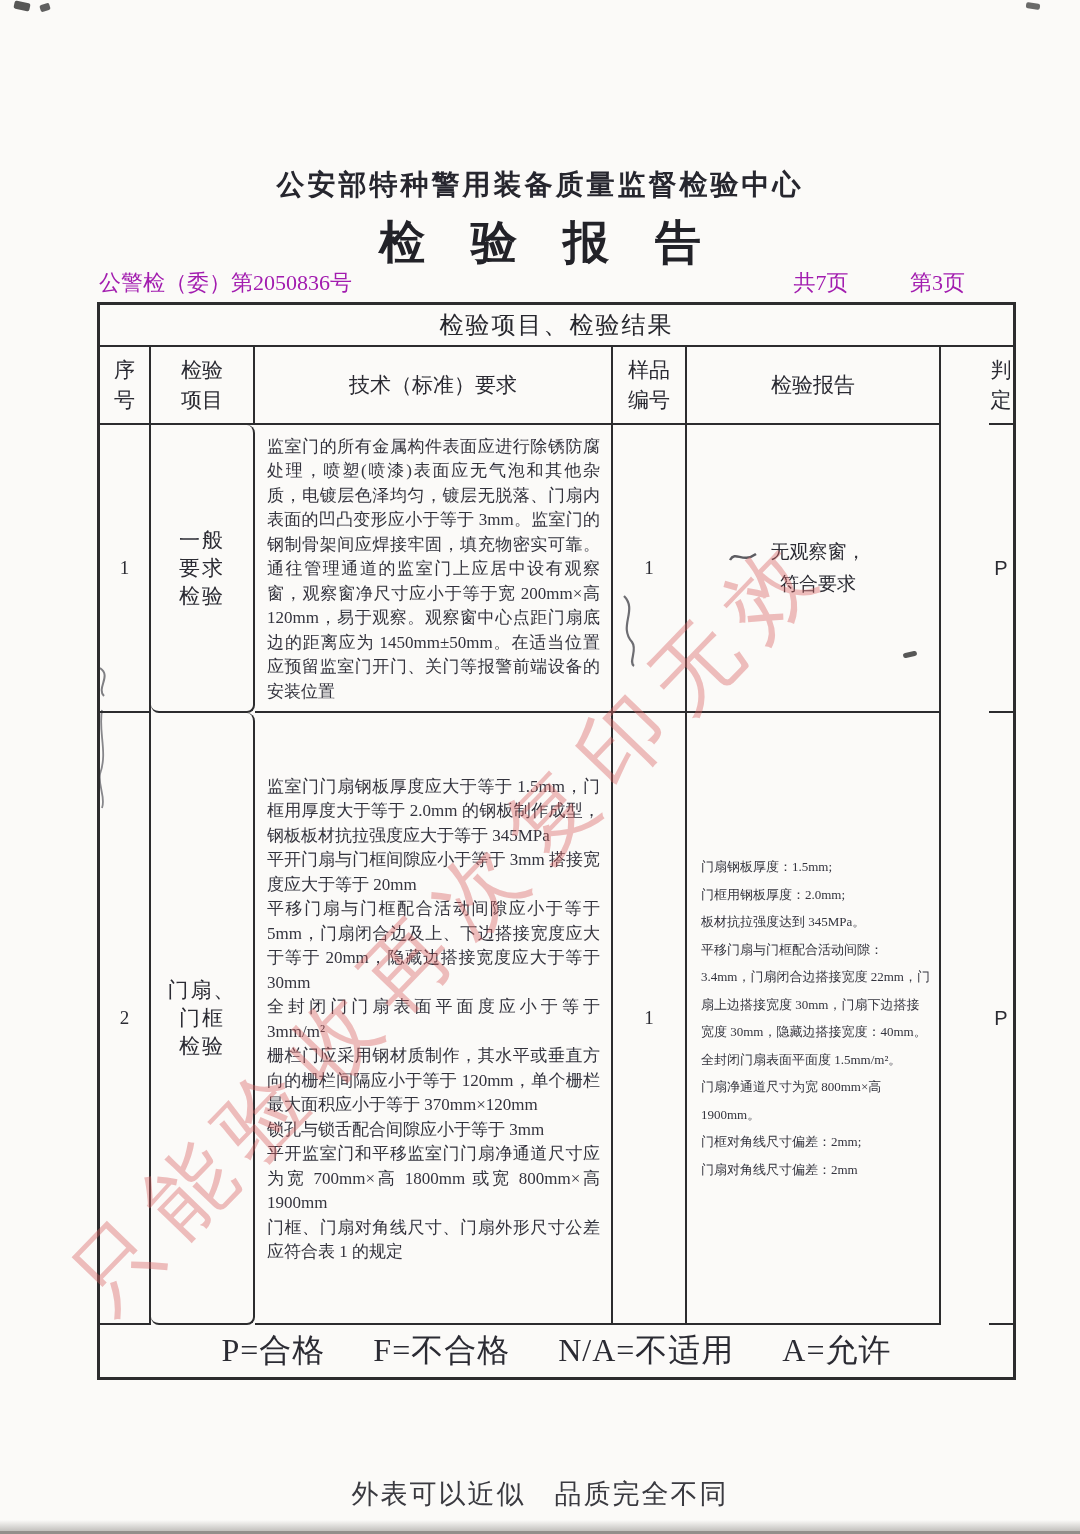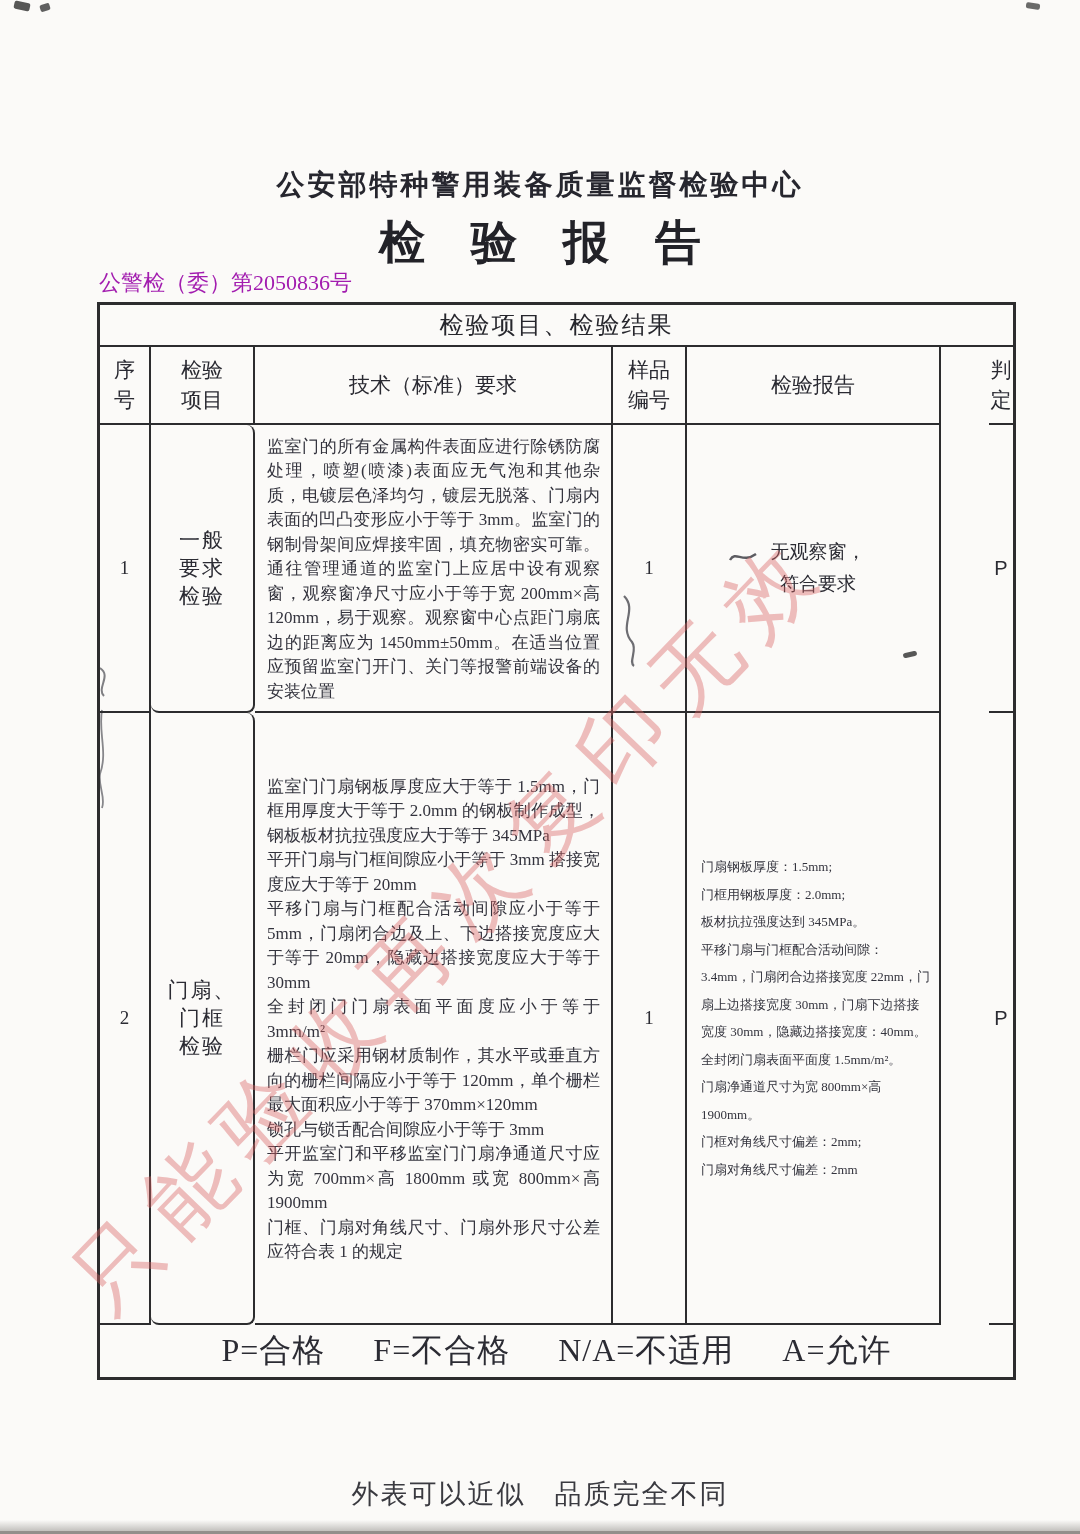--- a/index.html
+++ b/index.html
@@ -67,20 +67,24 @@
 </style>
 </head>
 <body>
 
 <div class="page">
 
   <div class="org-title">公安部特种警用装备质量监督检验中心</div>
   <div class="report-title">检验报告</div>
   <div class="meta-row">
     <span>公警检（委）第2050836号</span>
+    <span class="meta-right">
+      <span>共7页</span>
+      <span>第3页</span>
+    </span>
   </div>
 
   <div class="tbl">
 
     <div class="cell span tbl-title">检验项目、检验结果</div>
 
     <div class="cell colhead">序
 号</div>
     <div class="cell colhead">检验
 项目</div>

